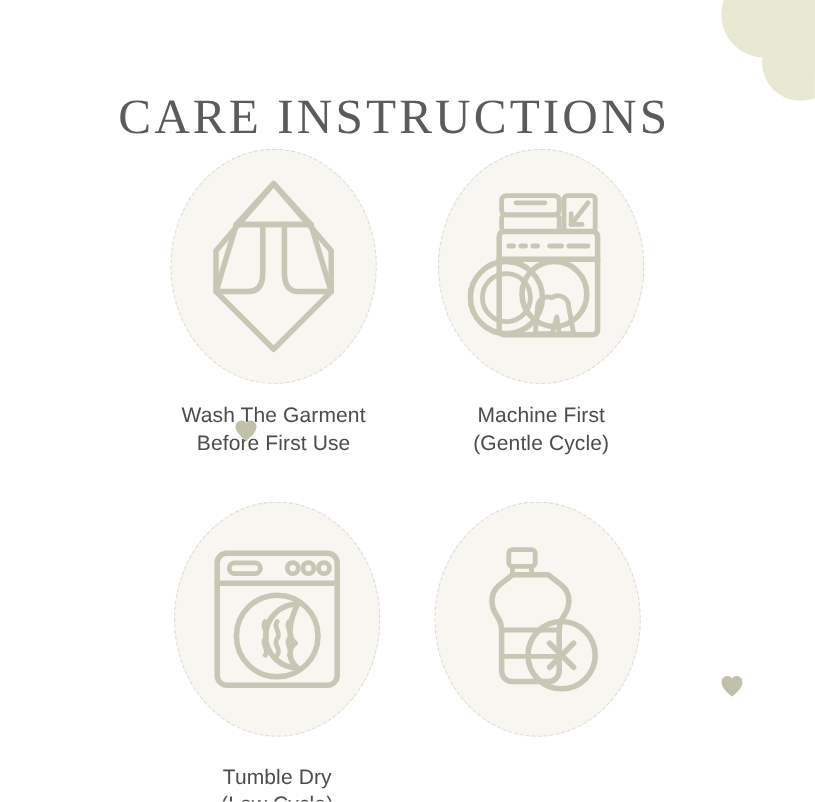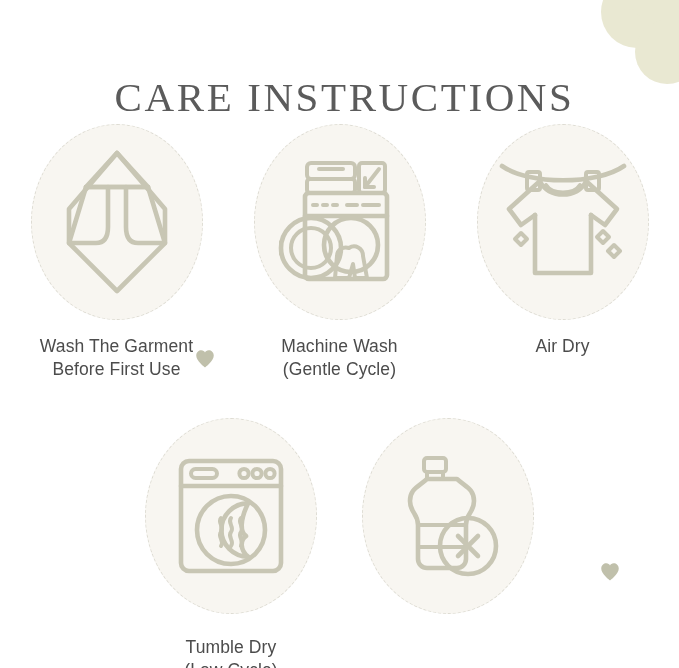--- a/index.html
+++ b/index.html
@@ -33,21 +33,20 @@
     top: 46px;
     left: 0;
     width: 657px;
     text-align: center;
     font-family: "Liberation Serif", serif;
     font-size: 41px;
     font-weight: 400;
     letter-spacing: 2.6px;
     color: #5b5b5b;
     white-space: nowrap;
-    margin-left: 16px;
   }
 
   
   .row {
     position: absolute;
     left: 0;
     width: 679px;
     display: flex;
     justify-content: center;
   }
@@ -181,48 +180,24 @@
 
         <circle class="icon-stroke" cx="30" cy="88" r="30"></circle>
         <circle class="icon-stroke-thin" cx="30" cy="88" r="20"></circle>
         <path class="icon-stroke-thin" d="M0 82 L0 94"></path>
 
         <circle class="icon-stroke" cx="70" cy="85" r="27"></circle>
 
         <path class="icon-stroke-thin" d="M56 96 C56 90 62 86 68 88 C74 84 82 88 82 96 L86 118 L74 118 L72 104 L68 118 L54 118 Z"></path>
       </svg>
     </div>
-    <div class="caption">Machine Wash
+    <div class="caption">Machine First
 (Gentle Cycle)</div>
   </div>
 
-  <div class="care-item">
-    <div class="icon-disc">
-      <svg width="128" height="126" viewBox="0 0 128 126">
-
-        <path class="icon-stroke" d="M3 7 C30 26 98 26 125 7"></path>
-
-        <rect class="icon-stroke-thin" x="28" y="13" width="13" height="18" rx="2"></rect>
-        <rect class="icon-stroke-thin" x="87" y="13" width="13" height="18" rx="2"></rect>
-
-        <path class="icon-stroke" d="M41 22 C48 40 80 40 87 22"></path>
-        <path class="icon-stroke-thin" d="M47 26 C53 36 75 36 81 26"></path>
-
-        <path class="icon-stroke" d="M41 22 L10 50 L22 66 L36 56"></path>
-        <path class="icon-stroke" d="M87 22 L118 50 L106 66 L92 56"></path>
-
-        <path class="icon-stroke" d="M36 56 L36 114 L92 114 L92 56"></path>
-
-        <path class="icon-stroke-thin" d="M22 74 L28 80 L22 86 L16 80 Z"></path>
-        <path class="icon-stroke-thin" d="M104 72 L110 78 L104 84 L98 78 Z"></path>
-        <path class="icon-stroke-thin" d="M115 86 L121 92 L115 98 L109 92 Z"></path>
-      </svg>
-    </div>
-    <div class="caption">Air Dry</div>
-  </div>
 
 </div>
 
 <div class="row" id="row-2">
 
   <div class="care-item">
     <div class="icon-disc">
       <svg width="106" height="116" viewBox="0 0 106 116">
 
         <rect class="icon-stroke" x="3" y="3" width="100" height="110" rx="8"></rect>

